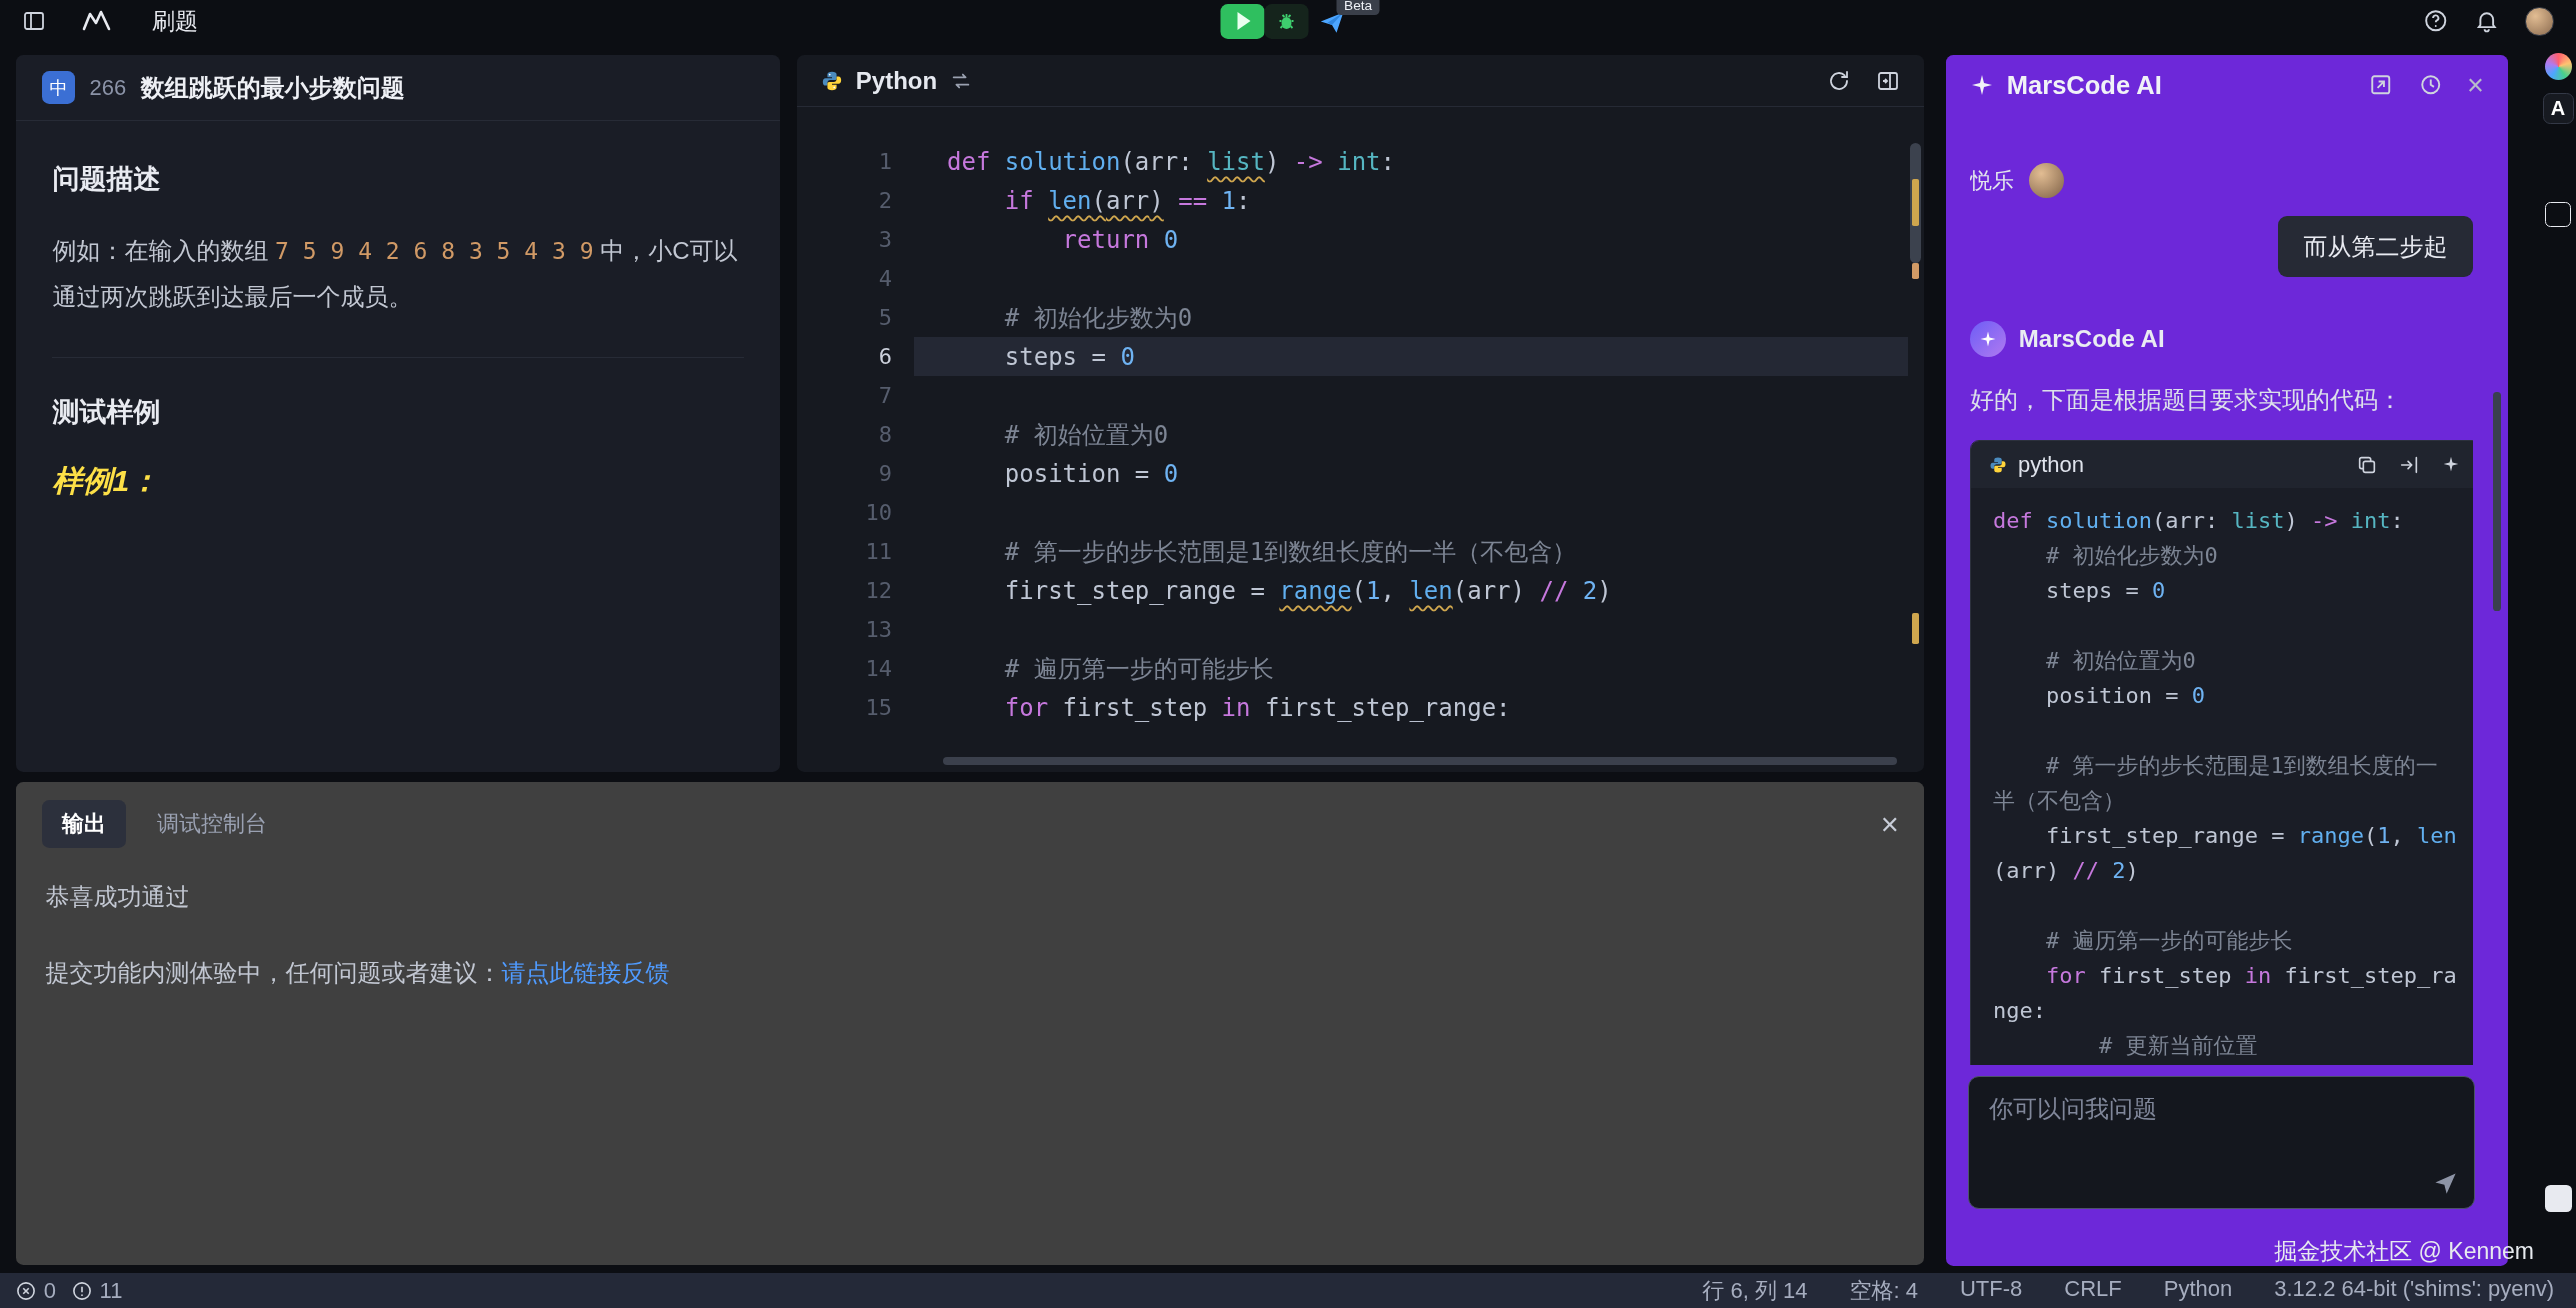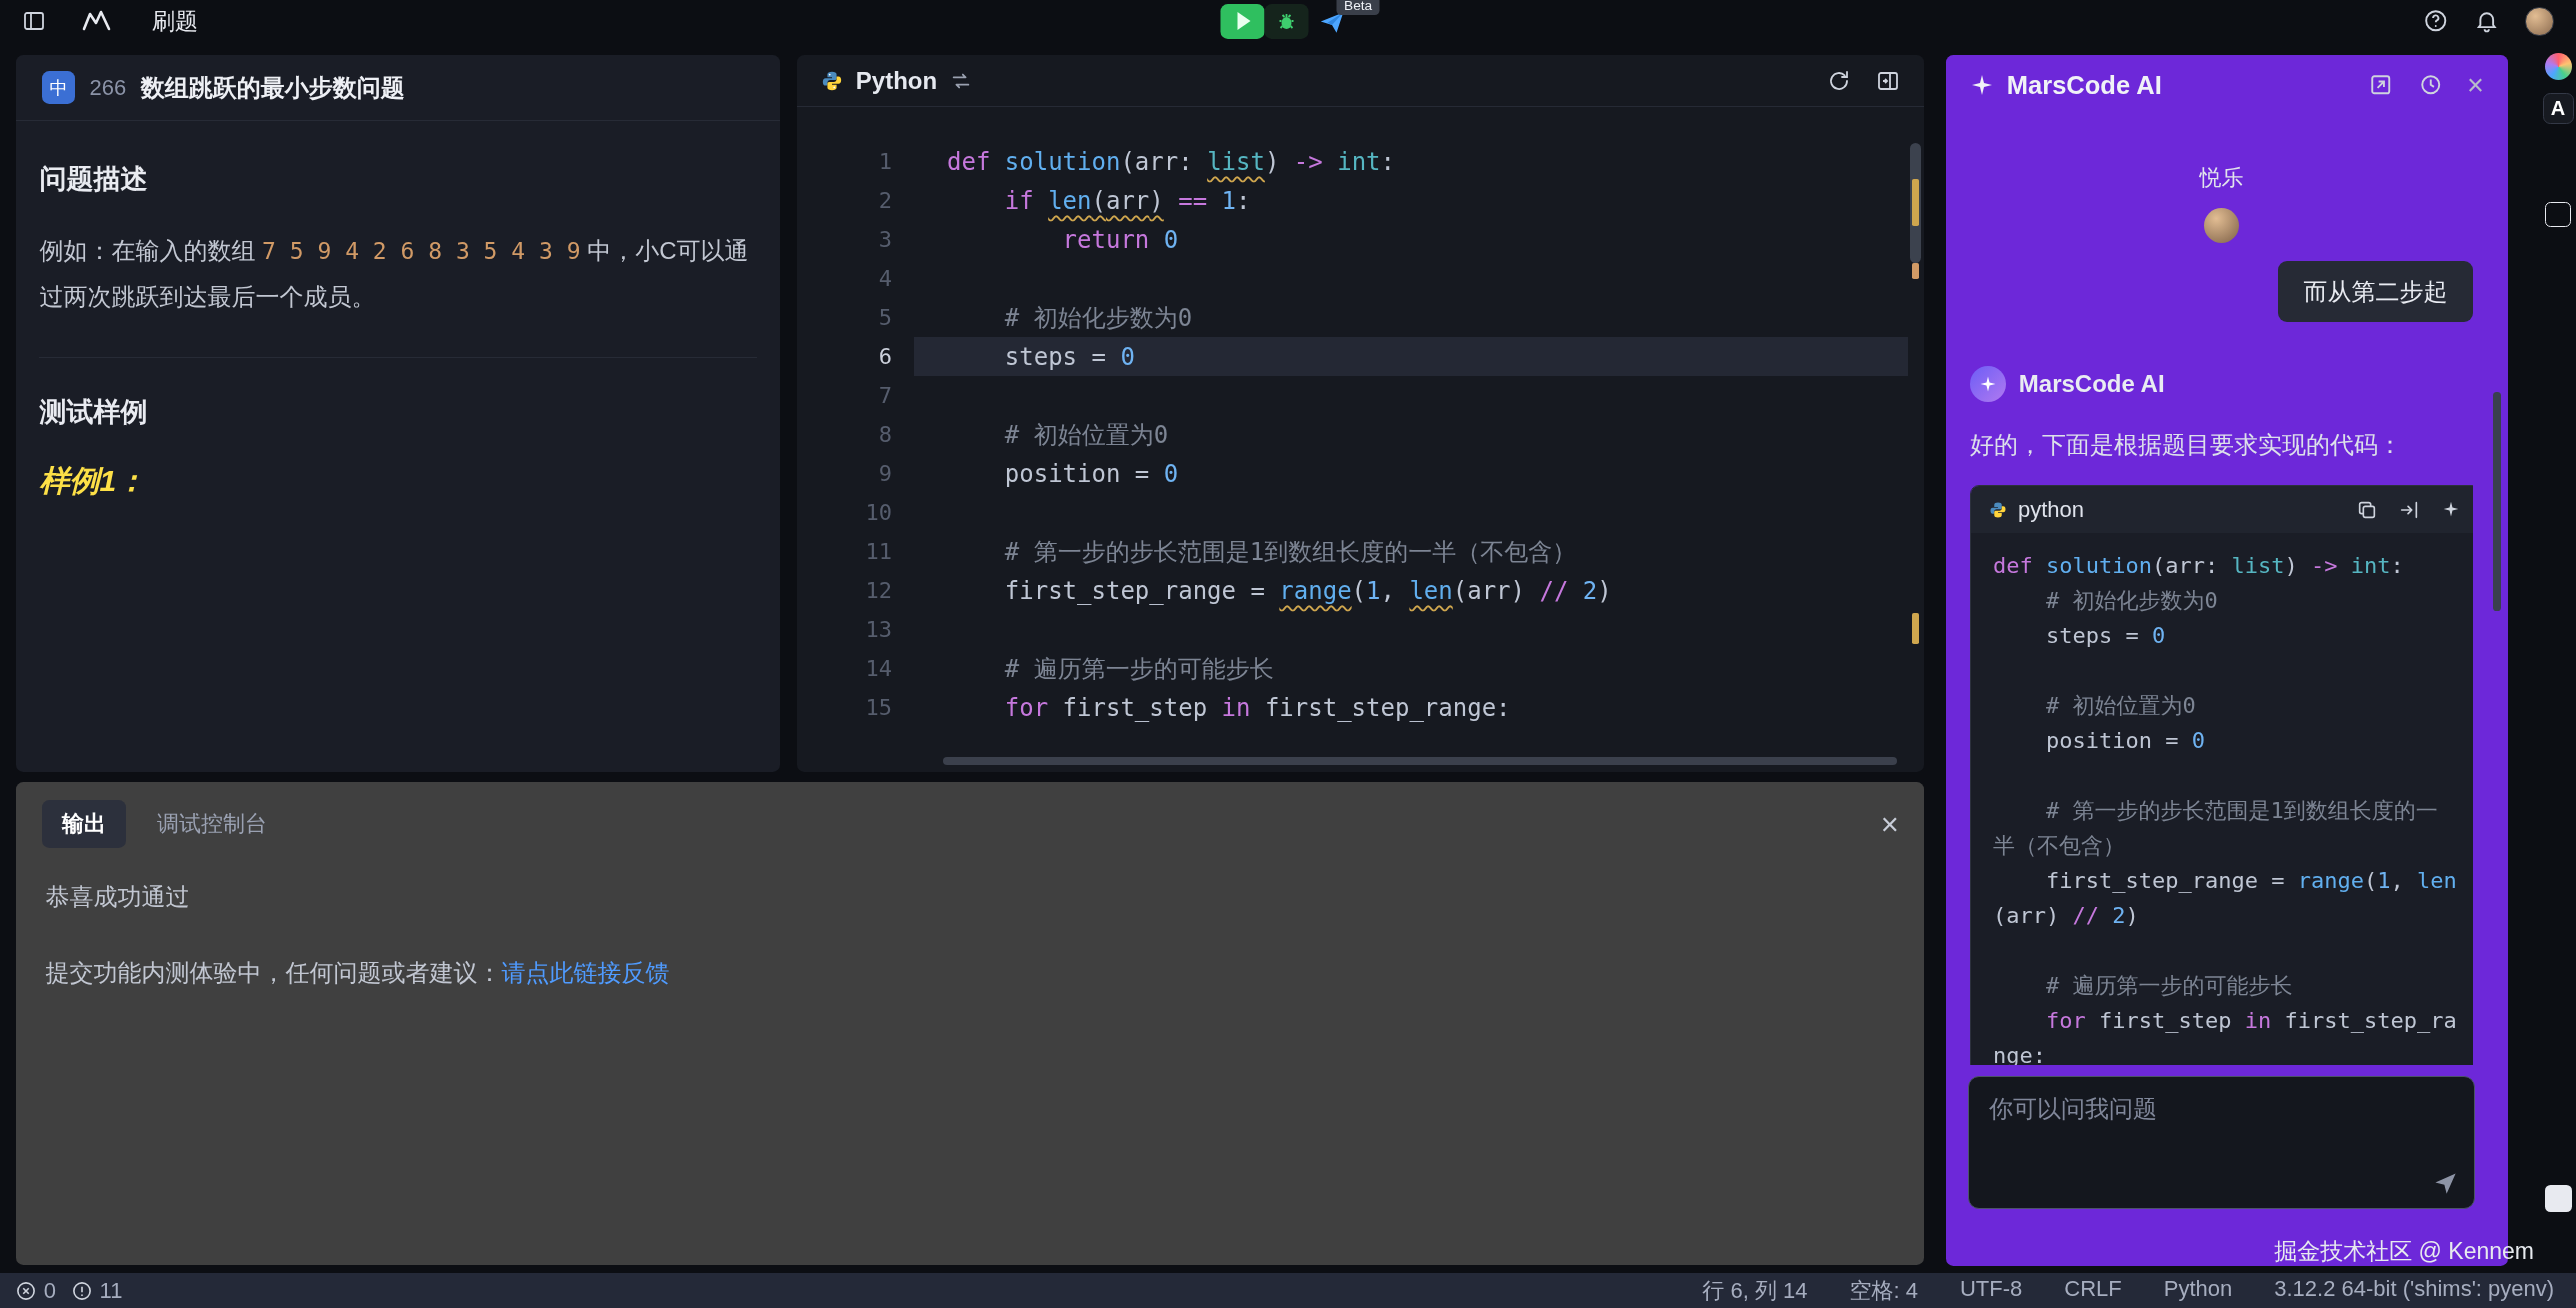--- a/index.html
+++ b/index.html
@@ -28,21 +28,21 @@
 
   
   .panel { position:absolute; background:#1a1d26; border-radius:7.3px; overflow:hidden; }
 
   
   .problem-panel { left:16.4px; top:55px; width:764px; height:717px; }
   .problem-header { height:66px; border-bottom:0.9px solid #272b36; display:flex; align-items:center; gap:14.6px; padding:0 25.5px; }
   .diff-badge { width:33px; height:33px; border-radius:7.3px; background:#3b6fd4; color:#fff; font-size:18px; display:flex; align-items:center; justify-content:center; }
   .problem-id { font-size:22px; color:#8b93a7; }
   .problem-title { font-size:24px; font-weight:bold; color:#eef0f5; }
-  .problem-content { padding:33px 23px; }
+  .problem-content { padding:33px 36px; }
   .section-h { font-size:27px; font-weight:bold; color:#e9ebf1; margin:7.3px 0 31px; }
   .problem-p { font-size:24px; line-height:45px; color:#c2c7d2; margin-bottom:31px; }
   .inline-code { color:#d19a66; font-family:"DejaVu Sans Mono","Liberation Mono",monospace; font-size:23px; }
   .divider { border:none; border-top:0.9px solid #272b36; margin:38px 0 36px; }
   .sample-label { font-size:30px; font-weight:bold; font-style:italic; color:#fde047; }
 
   
   .editor-panel { left:797px; top:55px; width:1127px; height:717px; background:#161920; }
   .editor-tabbar { height:52px; border-bottom:0.9px solid #262a35; display:flex; align-items:center; padding:0 24px; gap:12.8px; }
   .editor-tab-label { font-size:24px; font-weight:600; color:#e6e9f0; }
@@ -79,21 +79,21 @@
   .feedback a { color:#4f9bff; text-decoration:none; cursor:pointer; }
 
   
   .chat-panel { left:1946px; top:55px; width:562px; height:1211px; background:#6d28d9; }
   .chat-header { height:60px; display:flex; align-items:center; gap:12.8px; padding:0 24px; }
   .chat-title { font-size:25.5px; font-weight:bold; color:#f0f2f7; }
   .chat-header-icons { margin-left:auto; display:flex; align-items:center; gap:24px; color:#b7bdca; }
   .chat-close { font-size:29px; line-height:1; cursor:pointer; }
   .chat-scroll { position:absolute; left:24px; right:35px; top:77px; bottom:201px; overflow:hidden; }
   .user-block { margin-top:31px; text-align:right; }
-  .user-row { display:flex; justify-content:flex-start; align-items:center; gap:15px;flex-direction:column; }
+  .user-row { display:flex; justify-content:flex-start; align-items:center; gap:15px; }
   .user-name { font-size:22px; color:#e2e5ec; }
   .user-avatar { width:35px; height:35px; border-radius:50%; background:radial-gradient(circle at 35% 30%, #e2bd93, #7c5f46); }
   .user-bubble { display:inline-block; margin-top:18px; background:#262a35; border-radius:9px; padding:14.6px 25.5px; font-size:24px; color:#e9ebf2; }
   .ai-row { display:flex; align-items:center; gap:12.8px; margin-top:44px; }
   .ai-avatar { width:36px; height:36px; border-radius:50%; background:linear-gradient(135deg,#6d5df6,#b07af0); display:flex; align-items:center; justify-content:center; color:#fff; }
   .ai-name { font-size:24px; font-weight:600; color:#e9ecf2; }
   .ai-text { margin:27px 0 24px; font-size:24px; color:#dde1ea; }
   .code-card { border:0.9px solid #2c313d; border-radius:9px; overflow:hidden; width:511px; }
   .card-header { height:47px; background:#20242e; display:flex; align-items:center; gap:11px; padding:0 18px; }
   .card-lang { font-size:22px; color:#dfe3ec; }

